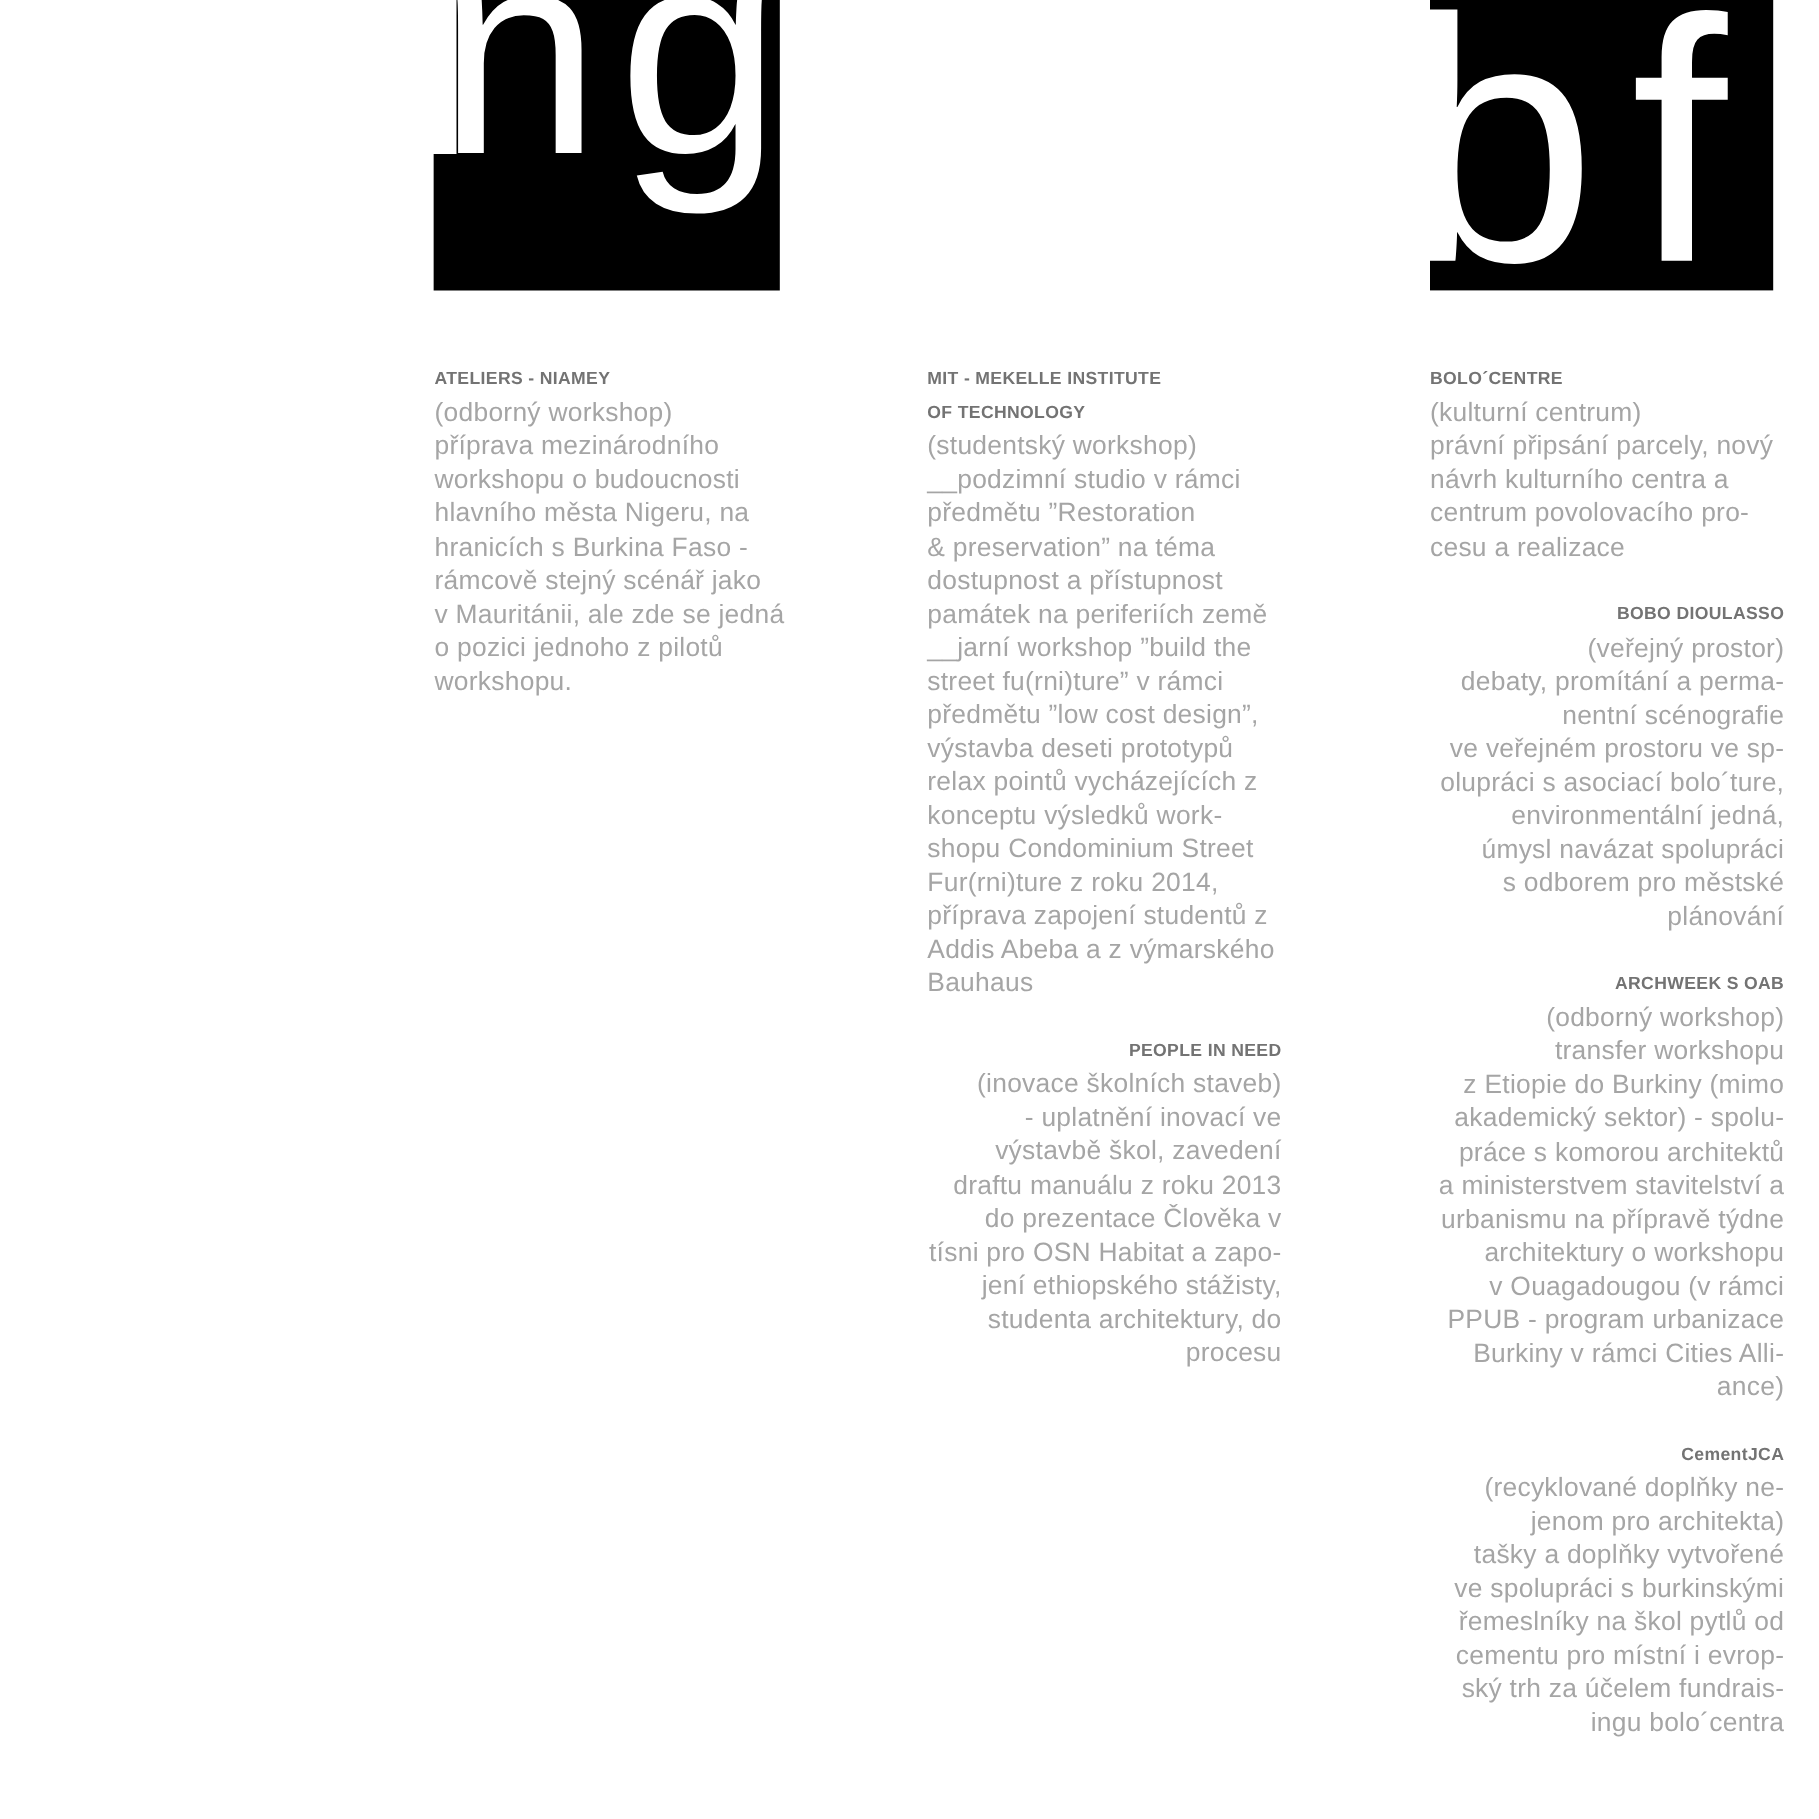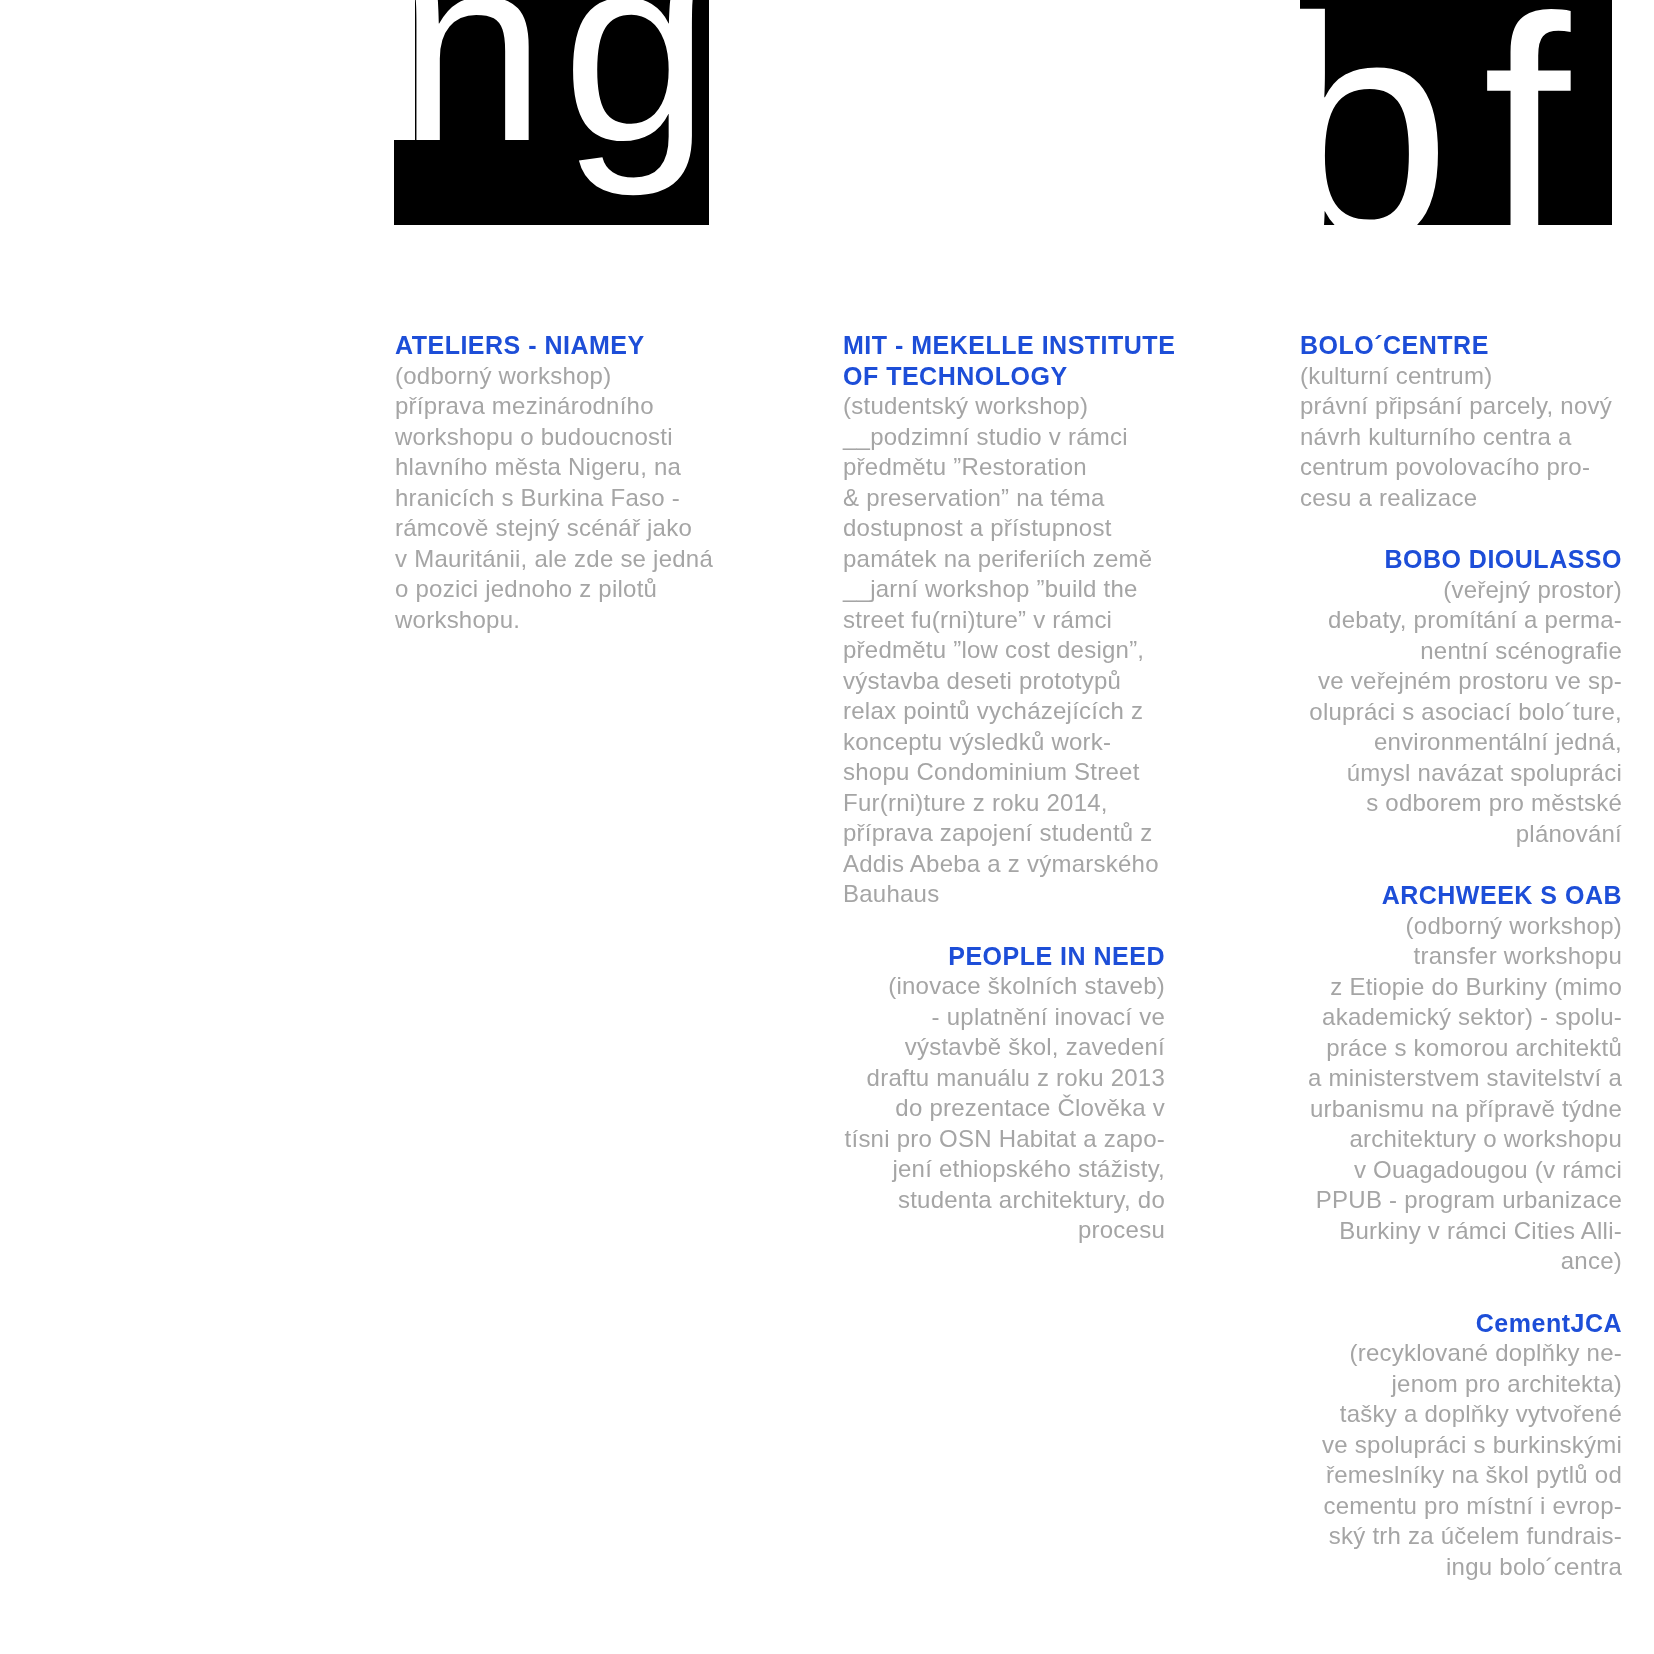--- a/index.html
+++ b/index.html
@@ -5,21 +5,21 @@
   html,body{margin:0;padding:0;background:#ffffff;}
   .page{
     position:relative;
     width:1654px;height:1654px;
     background:#ffffff;
     font-family:"Liberation Sans", sans-serif;
     overflow:hidden;
   }
 
   
-  .block{position:absolute;top:0;height:225px;overflow:hidden;text-align:center;}
+  .block{position:absolute;top:0;height:264px;overflow:hidden;text-align:center;}
   .block .giant{
     position:absolute;
     color:#ffffff;
     line-height:1;
     white-space:nowrap;
     z-index:3;
   }
   .block1{left:394px;width:315px;background:transparent;}
   .block1 .band-upper{position:absolute;left:21px;top:0;right:0;height:140px;background:#000;}
   .block1 .band-lower{position:absolute;left:0;top:140px;right:0;height:150px;background:#000;}
@@ -41,23 +41,23 @@
   .section + .section{margin-top:31px;text-align:right;}
   .line{
     display:block;
     white-space:nowrap;
     line-height:30.5px;
     font-size:24px;
     color:#a5a5a5;
     letter-spacing:.01em;
   }
   .line.head{
-    font-size:25px;
+    font-size:16px;
     font-weight:bold;
-    color:#1d4ed8;
+    color:#737373;
     letter-spacing:.02em;
   }
 </style>
 </head>
 <body>
 
 <div class="page">
 
   <div class="block block1">
     <div class="band-upper"></div>

